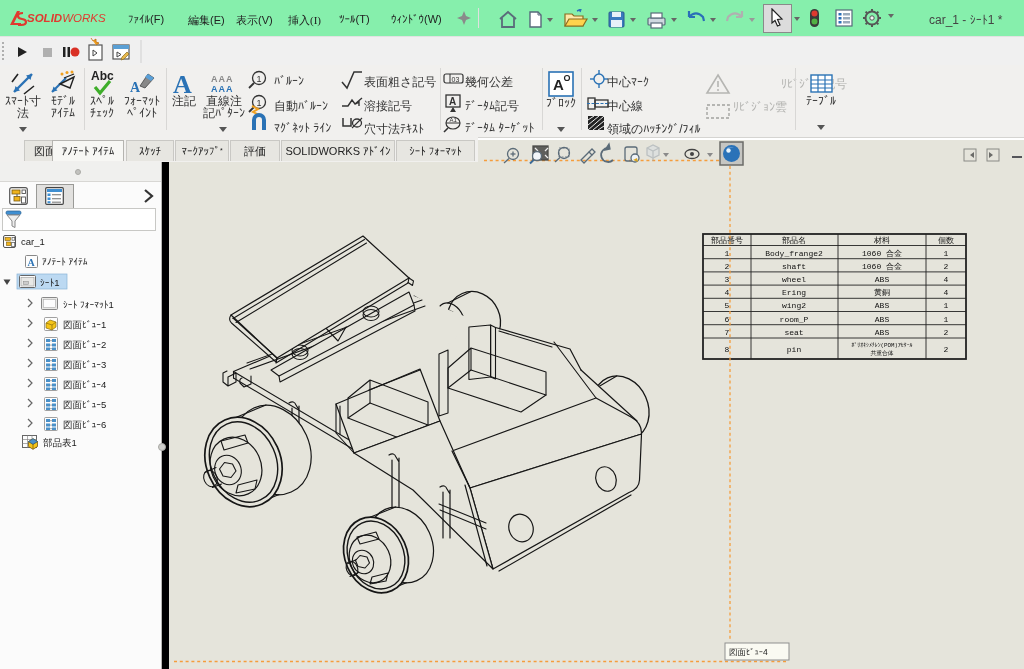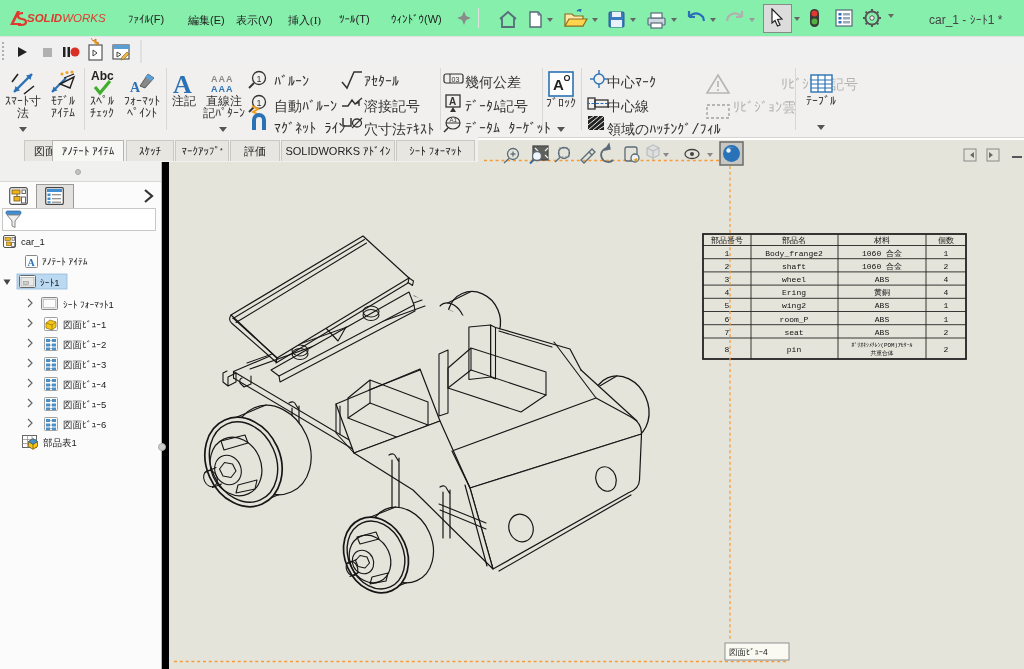--- a/index.html
+++ b/index.html
@@ -7,21 +7,21 @@
        font-family:"Liberation Sans", sans-serif;background:#fff;}
   .abs{position:absolute;}
   
   #titlebar{left:0;top:0;width:1024px;height:36px;background:#86efac;}
   .menu{font-size:11px;color:#222;}
   
   #macrorow{left:0;top:36px;width:1024px;height:29px;background:#f0f0f0;border-top:1px solid #e2e2e2;}
   
   #ribbon{left:0;top:65px;width:1024px;height:72px;background:#f1f0ee;border-bottom:1px solid #d5d4d1;}
   .rlbl{font-size:12px;color:#333;text-align:center;line-height:11.5px;white-space:nowrap;}
-  .rowlbl{font-size:14px;color:#333;white-space:nowrap;font-family:Liberation Mono, monospace;}
+  .rowlbl{font-size:12px;color:#333;white-space:nowrap;}
   .gsep{position:absolute;width:1px;background:#d8d7d5;top:3px;height:62px;}
   
   #tabrow{left:0;top:137px;width:478px;height:25px;background:#f1f0ee;}
   .tab{position:absolute;top:3px;height:21px;background:#e7e6e1;border:1px solid #c9c8c4;border-bottom:none;
        font-size:11px;color:#222;text-align:center;line-height:20px;box-sizing:border-box;}
   
   #panel{left:0;top:162px;width:162px;height:507px;background:#fbfbfb;border-right:1px solid #b8b7b4;box-sizing:border-box;}
   #canvas{left:162px;top:140px;width:861px;height:529px;background:#e5e4db;border-left:7px solid #000000;}
 </style>
 </head>
@@ -409,21 +409,21 @@
   <div class="abs rowlbl" style="left:274px;top:33px;">自動ﾊﾞﾙｰﾝ</div>
   <div class="abs rowlbl" style="left:274px;top:56px;">ﾏｸﾞﾈｯﾄ ﾗｲﾝ</div>
 
   <svg class="abs" style="left:340px;top:5px" width="24" height="62" viewBox="0 0 24 62">
     <path d="M2 12 l5 6 l7 -16 l8 0" stroke="#333" stroke-width="1.5" fill="none"></path>
     <path d="M2 36 l6 0 l4 -6 l3 4 l7 -6 M15 34 l4 -2 l0 4" stroke="#333" stroke-width="1.4" fill="none"></path>
     <path d="M3 48 l0 8 l8 0 l0 -8" stroke="#333" stroke-width="1.5" fill="none"></path>
     <ellipse cx="17" cy="53" rx="4.5" ry="4" fill="none" stroke="#333" stroke-width="1.3"></ellipse>
     <path d="M12 58 L22 48" stroke="#333" stroke-width="1.1"></path>
   </svg>
-  <div class="abs rowlbl" style="left:364px;top:9px;">ｱｾﾀｰﾙ</div>
+  <div class="abs rowlbl" style="left:364px;top:9px;">表面粗さ記号</div>
   <div class="abs rowlbl" style="left:364px;top:33px;">溶接記号</div>
   <div class="abs rowlbl" style="left:364px;top:56px;">穴寸法ﾃｷｽﾄ</div>
   <div class="gsep" style="left:440px;"></div>
 
   <svg class="abs" style="left:443px;top:6px" width="22" height="62" viewBox="0 0 22 62">
     <rect x="1" y="3" width="19" height="9" rx="2" fill="none" stroke="#333" stroke-width="1.2"></rect>
     <line x1="7" y1="3" x2="7" y2="12" stroke="#333" stroke-width="1"></line>
     <text x="8.5" y="10.5" font-size="7" fill="#333" font-family="Liberation Sans">03</text>
     <rect x="3" y="24" width="14" height="12" fill="none" stroke="#333" stroke-width="1.3"></rect>
     <text x="6" y="34" font-size="10" font-weight="bold" fill="#333" font-family="Liberation Sans">A</text>

